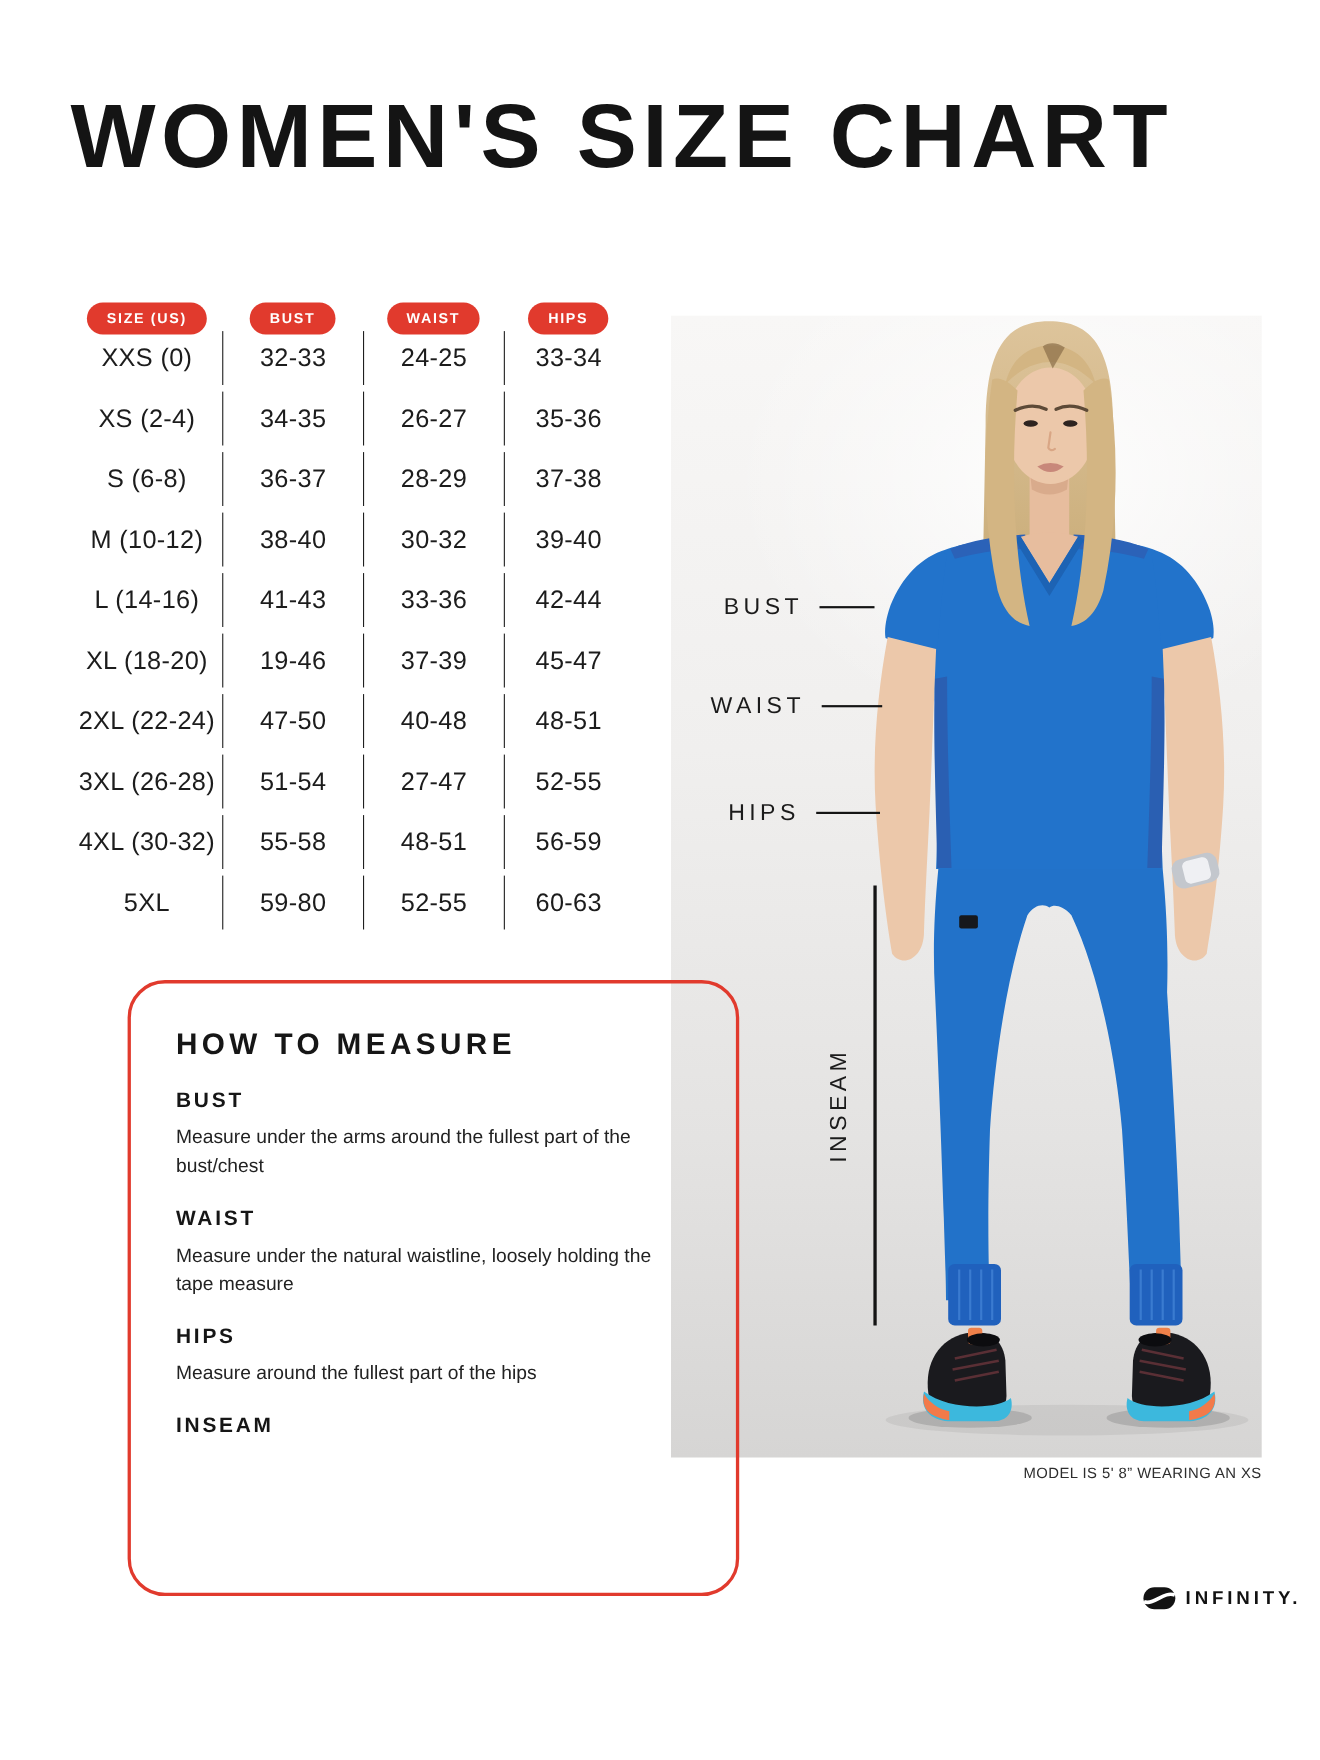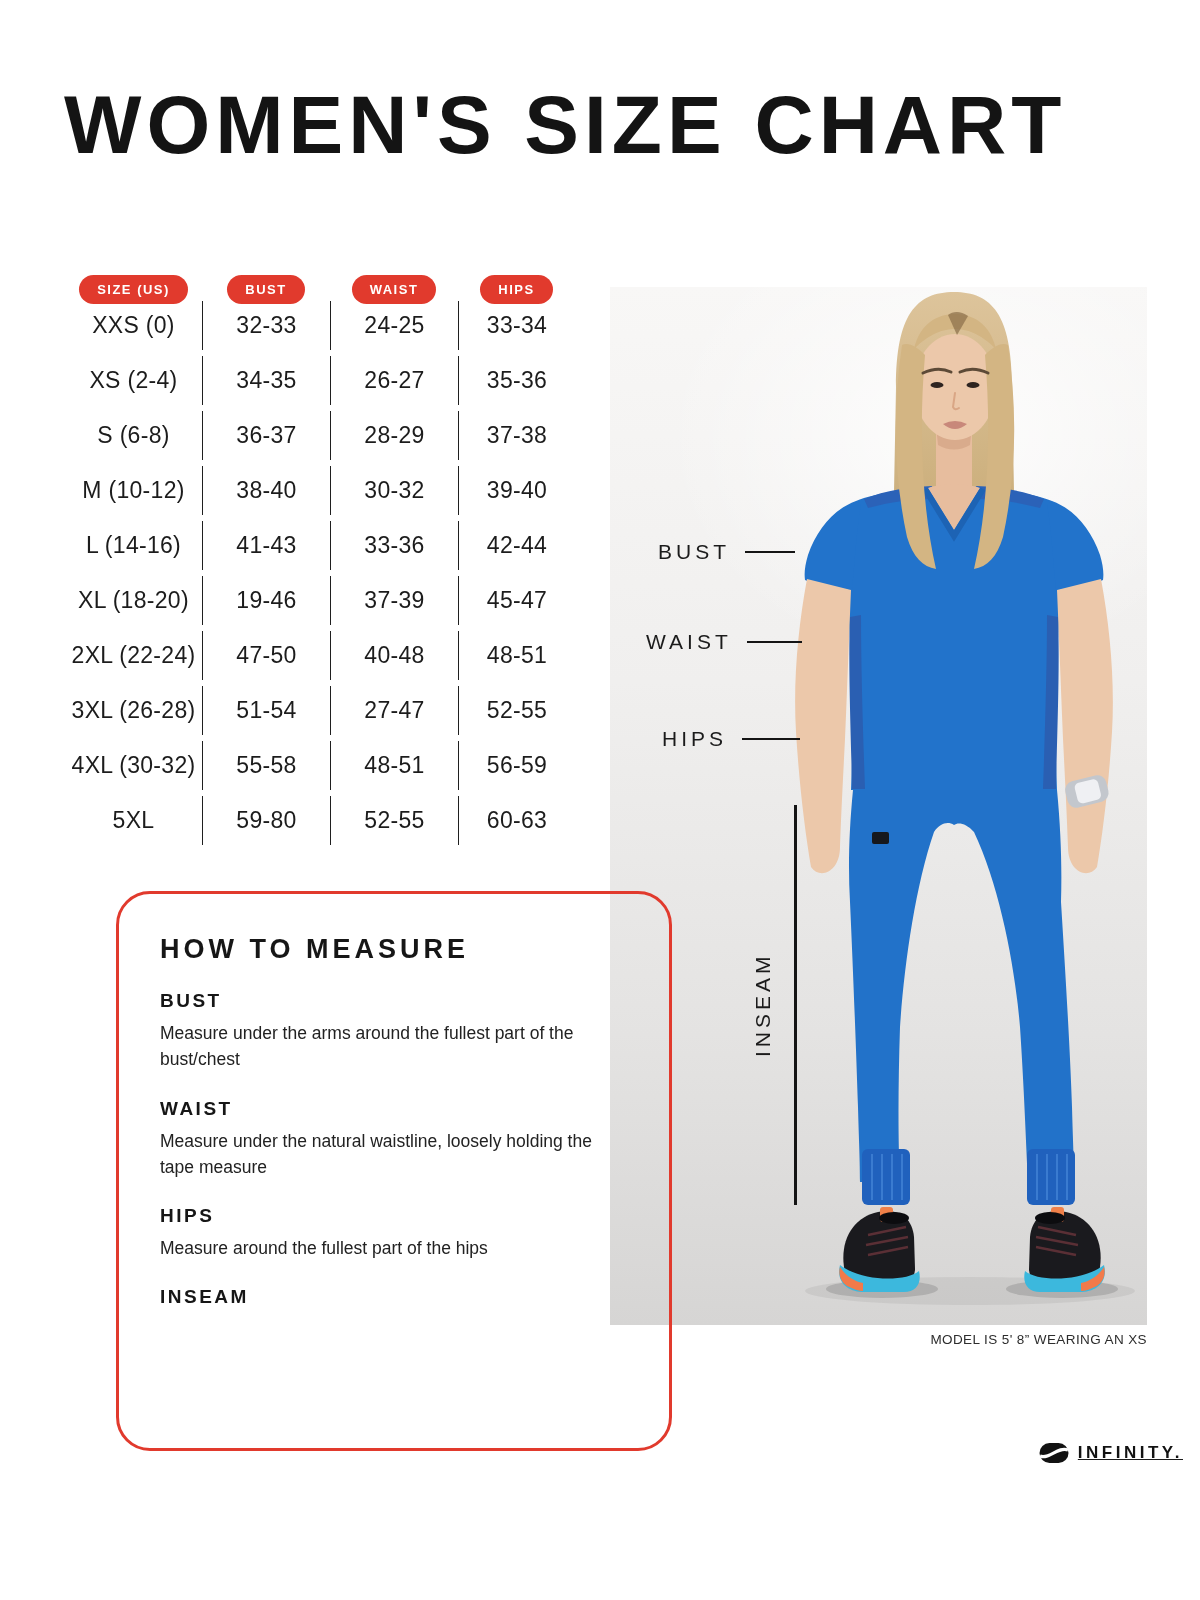--- a/index.html
+++ b/index.html
@@ -77,21 +77,21 @@
     box-sizing:border-box;padding:40px 38px 0 41px;margin-left:24px;
   }
   .measure-title{
     font-size:27px;font-weight:700;letter-spacing:4px;color:#161616;margin:0 0 4px 0;
   }
   .m-section{margin-top:25px;}
   .m-label{font-size:19px;font-weight:700;letter-spacing:2.5px;color:#161616;}
   .m-text{font-size:17.5px;line-height:1.5;color:#222222;max-width:470px;margin-top:8px;}
   
   .brand{
-    position:absolute;top:1442px;right:57px;display:flex;align-items:center;gap:9px;text-decoration:underline;
+    position:absolute;top:1442px;right:57px;display:flex;align-items:center;gap:9px;
   }
   .brand-name{font-size:17px;font-weight:700;letter-spacing:3.5px;color:#121212;}
 </style>
 </head>
 <body>
 
 <div class="page">
 
   <h1 class="title">WOMEN'S SIZE CHART</h1>
 

